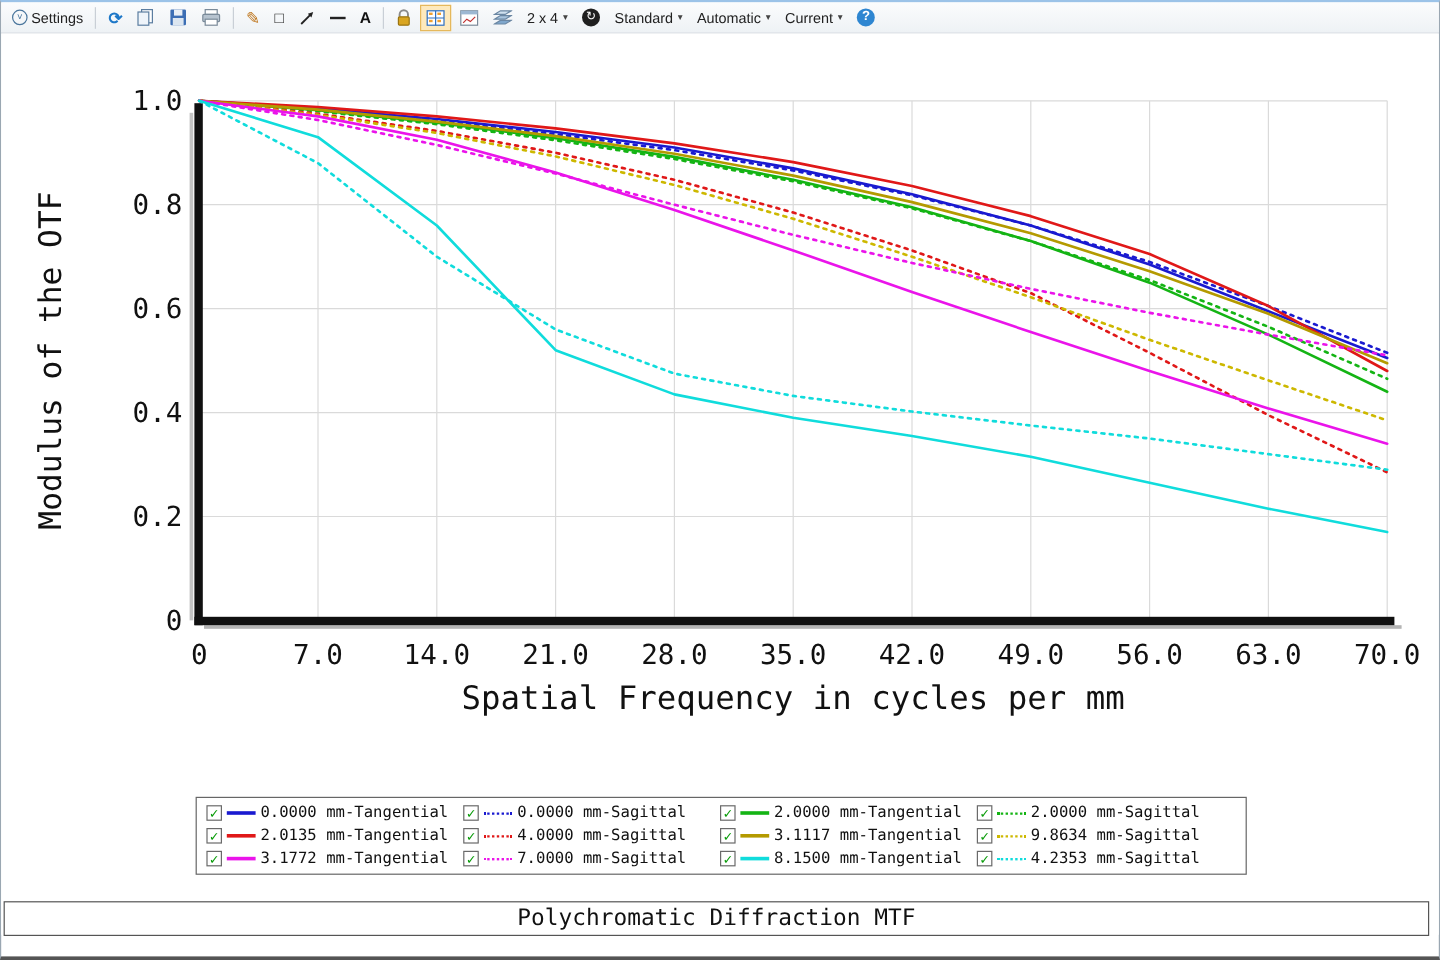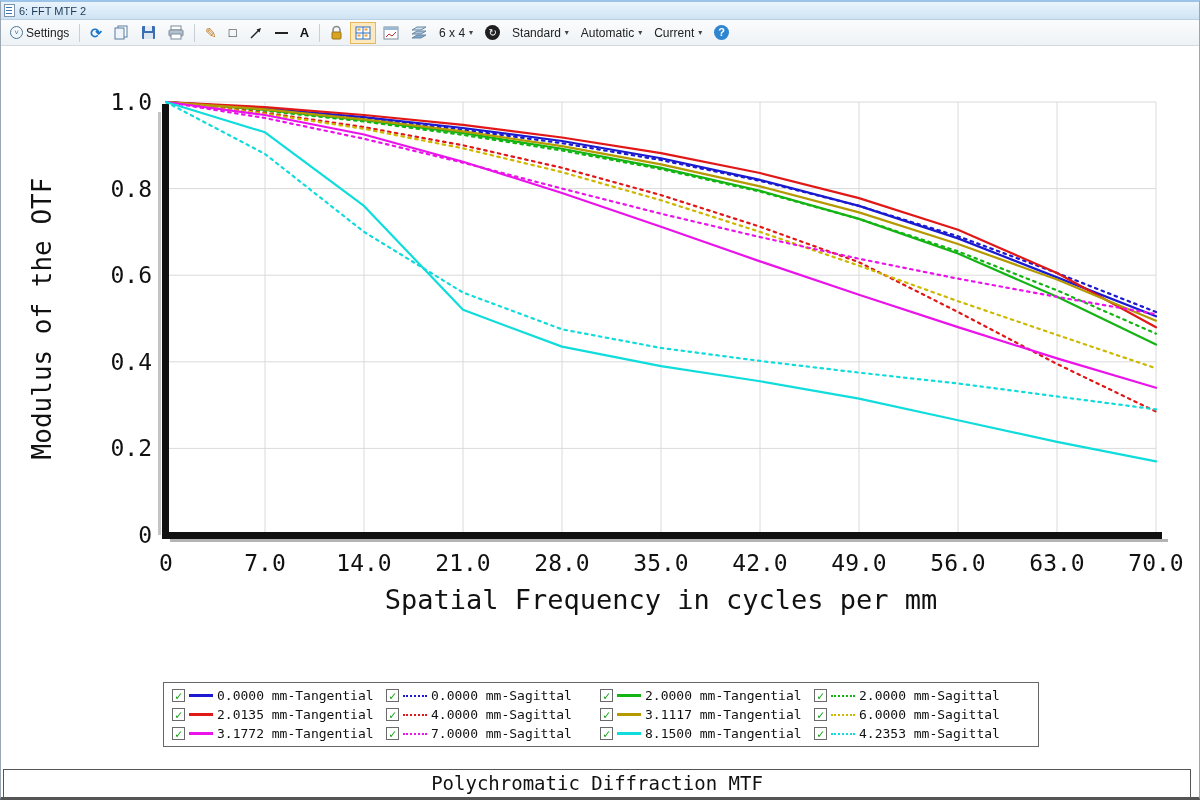--- a/index.html
+++ b/index.html
@@ -61,24 +61,20 @@
     position:absolute; left:2px; right:8px; top:723px; height:29px;
     border:1px solid #555; background:#fff; text-align:center;
     font:19px "DejaVu Sans Mono", monospace; color:#111; line-height:27px;
   }
 </style>
 </head>
 <body>
 
 <div class="window">
 
-  <div class="titlebar">
-    <span class="win-icon"></span>
-    <span>6: FFT MTF 2</span>
-  </div>
 
   <div class="toolbar">
     <button class="tb-btn">
       <span class="circ-chevron">˅</span>
       <span>Settings</span>
     </button>
     <span class="sep"></span>
 
     <button class="tb-btn">
       <span class="glyph g-refresh">⟳</span>
@@ -166,21 +162,21 @@
     <button class="tb-btn">
       <span class="glyph">
           <svg width="16" height="14">
             <path d="M1 4 L6 1 L15 1 L10 4 Z" fill="#cfe0ef" stroke="#6b87a3"></path>
             <path d="M1 8 L6 5 L15 5 L10 8 Z" fill="#a8c4de" stroke="#6b87a3"></path>
             <path d="M1 12 L6 9 L15 9 L10 12 Z" fill="#7fa7cc" stroke="#6b87a3"></path>
           </svg>
         </span>
     </button>
     <button class="tb-btn">
-      <span>6 x 4</span>
+      <span>2 x 4</span>
       <span class="drop-arrow">▾</span>
     </button>
     <button class="tb-btn">
       <span class="clock-circle">↻</span>
     </button>
 
     <button class="tb-btn">
       <span>Standard</span>
       <span class="drop-arrow">▾</span>
     </button>
@@ -284,21 +280,21 @@
           <span class="lg-label">4.0000 mm-Sagittal</span>
         </div>
         <div class="legend-item">
           <span class="lg-cb">✓</span>
           <span class="lg-line" style="border-top: 3px solid rgb(180, 154, 0);"></span>
           <span class="lg-label">3.1117 mm-Tangential</span>
         </div>
         <div class="legend-item">
           <span class="lg-cb">✓</span>
           <span class="lg-line" style="border-top: 2px dotted rgb(205, 184, 0);"></span>
-          <span class="lg-label">6.0000 mm-Sagittal</span>
+          <span class="lg-label">9.8634 mm-Sagittal</span>
         </div>
         <div class="legend-item">
           <span class="lg-cb">✓</span>
           <span class="lg-line" style="border-top: 3px solid rgb(234, 20, 234);"></span>
           <span class="lg-label">3.1772 mm-Tangential</span>
         </div>
         <div class="legend-item">
           <span class="lg-cb">✓</span>
           <span class="lg-line" style="border-top: 2px dotted rgb(234, 20, 234);"></span>
           <span class="lg-label">7.0000 mm-Sagittal</span>

